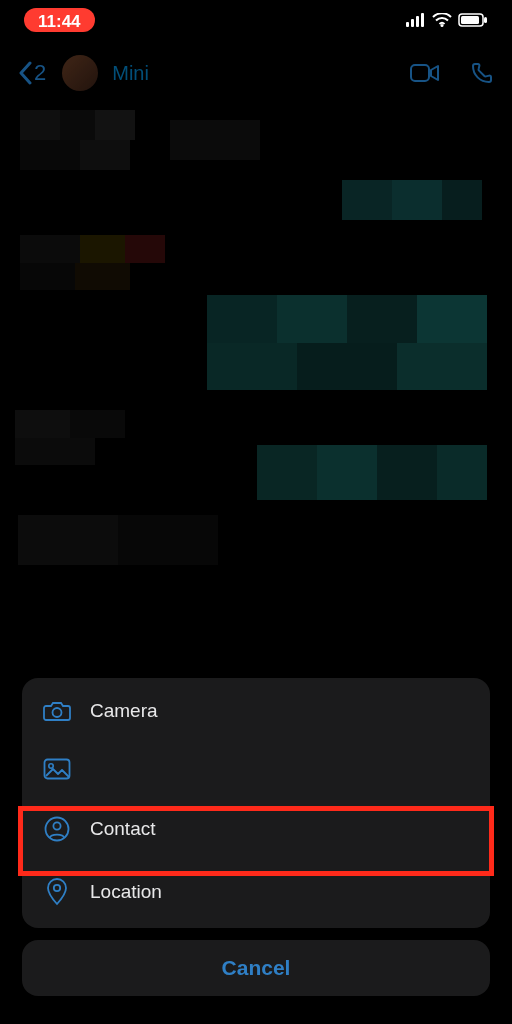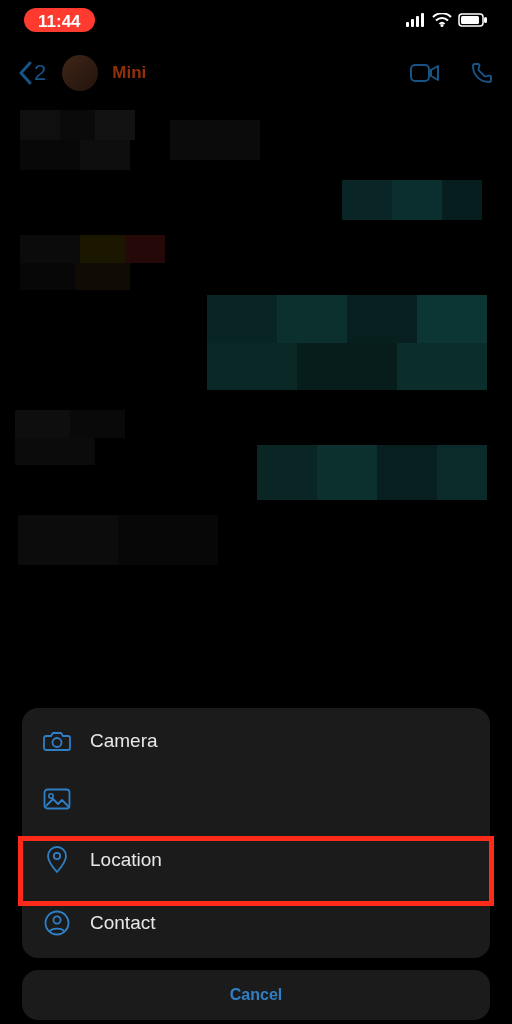--- a/index.html
+++ b/index.html
@@ -9,38 +9,38 @@
 .statusbar{position:absolute;top:0;left:0;right:0;display:flex;justify-content:space-between;padding:8px 24px;height:40px;box-sizing:border-box}
 .time-pill{background:#ff3b30;color:#fff;font-weight:600;font-size:17px;padding:4px 14px;border-radius:18px}
 .status-right{display:flex;align-items:center;gap:6px}
 .sicon svg{display:block}
 
 
 .chat-header{position:absolute;top:48px;left:0;right:0;height:50px;display:flex;align-items:center;gap:8px;padding:0 18px;color:#1f6fb2;opacity:.75}
 .back{display:flex;align-items:center;gap:2px;color:#1f6fb2;font-size:22px}
 .avatar{width:36px;height:36px;border-radius:50%;background:linear-gradient(135deg,#55321e,#2e1a12);margin-left:8px}
 .title-blk{display:flex;flex-direction:column;margin-left:6px;line-height:1.1}
-.title-blk .name{color:#c2410c;font-size:17px;font-weight:700}
+.title-blk .name{color:#0369a1;font-size:20px;font-weight:400}
 .hspacer{flex:1}
 .hicon{color:#1f6fb2;margin-left:22px}
 .hicon svg{display:block}
 
 
 .chatbg{position:absolute;top:100px;bottom:0;left:0;right:0;overflow:hidden}
 .mosaic{position:absolute;filter:blur(0.3px)}
 .mosaic .px{position:absolute}
 
 
-.sheet{position:absolute;left:22px;right:22px;bottom:4px}
+.sheet{position:absolute;left:22px;right:22px;bottom:28px}
 .menu{background:#1b1b1c;border-radius:16px;padding:4px 0}
 .item{display:flex;align-items:center;gap:18px;padding:18px 20px;color:#e8e8e9;font-size:19px}
 .item .mi{width:30px;display:flex;justify-content:center;color:#2f7fc5}
 .item .mi svg{display:block}
 .hl{position:absolute;border:5px solid #ff2a1a;pointer-events:none;box-sizing:border-box}
-.cancel{margin-top:12px;background:#1b1b1c;border-radius:16px;text-align:center;color:#2f7fc5;font-size:16px;font-weight:600;padding:16px 0}
+.cancel{margin-top:12px;background:#1b1b1c;border-radius:16px;text-align:center;color:#2f7fc5;font-size:21px;font-weight:600;padding:16px 0}
 
 
 .dim{position:absolute;inset:0;background:rgba(0,0,0,0.35)}
 </style>
 </head>
 <body>
 <div class="wrap">
 
 <div class="statusbar">
   <div class="time-pill">11:44</div>
@@ -168,37 +168,37 @@
               <rect x="1.5" y="1.5" width="25" height="19" rx="3" fill="none" stroke="#2f7fc5" stroke-width="1.8"></rect>
               <circle cx="8" cy="8" r="2.2" fill="none" stroke="#2f7fc5" stroke-width="1.6"></circle>
               <path d="M3 18 L10 11 L15 16 L19 12 L26 19" fill="none" stroke="#2f7fc5" stroke-width="1.8" stroke-linejoin="round"></path>
             </svg>
       </span>
     </div>
 
 
     <div class="item">
       <span class="mi">
-        <svg width="22" height="28" viewBox="0 0 22 28">
-              <path d="M11 26 C11 26 20 16 20 10 A9 9 0 1 0 2 10 C2 16 11 26 11 26 Z" fill="none" stroke="#2f7fc5" stroke-width="1.8"></path>
-              <circle cx="11" cy="10" r="3.2" fill="none" stroke="#2f7fc5" stroke-width="1.8"></circle>
-            </svg>
-      </span>
-      <span>Location</span>
-    </div>
-
-    <div class="item">
-      <span class="mi">
         <svg width="26" height="26" viewBox="0 0 26 26">
               <circle cx="13" cy="13" r="11.5" fill="none" stroke="#2f7fc5" stroke-width="1.8"></circle>
               <circle cx="13" cy="10" r="3.6" fill="none" stroke="#2f7fc5" stroke-width="1.8"></circle>
               <path d="M5.5 22 C7 17.5 19 17.5 20.5 22" fill="none" stroke="#2f7fc5" stroke-width="1.8"></path>
             </svg>
       </span>
       <span>Contact</span>
     </div>
 
+    <div class="item">
+      <span class="mi">
+        <svg width="22" height="28" viewBox="0 0 22 28">
+              <path d="M11 26 C11 26 20 16 20 10 A9 9 0 1 0 2 10 C2 16 11 26 11 26 Z" fill="none" stroke="#2f7fc5" stroke-width="1.8"></path>
+              <circle cx="11" cy="10" r="3.2" fill="none" stroke="#2f7fc5" stroke-width="1.8"></circle>
+            </svg>
+      </span>
+      <span>Location</span>
+    </div>
+
     <div class="hl" style="left:-4px;right:-4px;top:128px;height:70px"></div>
   </div>
   <div class="cancel">Cancel</div>
 </div>
 
 </div>
 
 </body></html>

